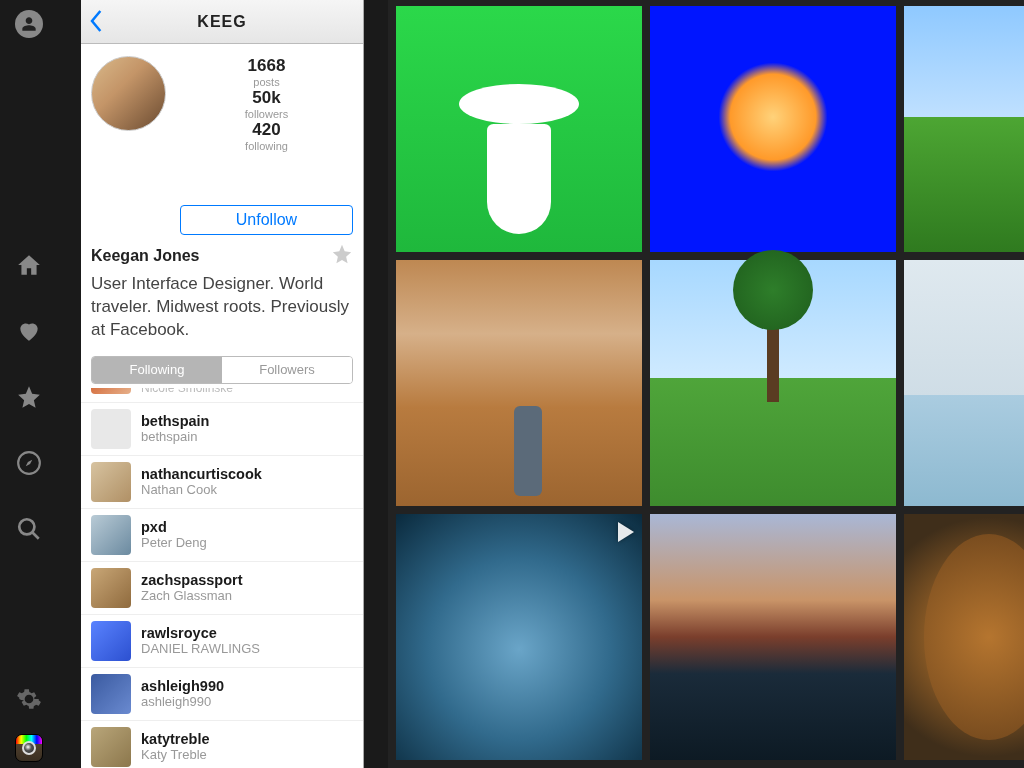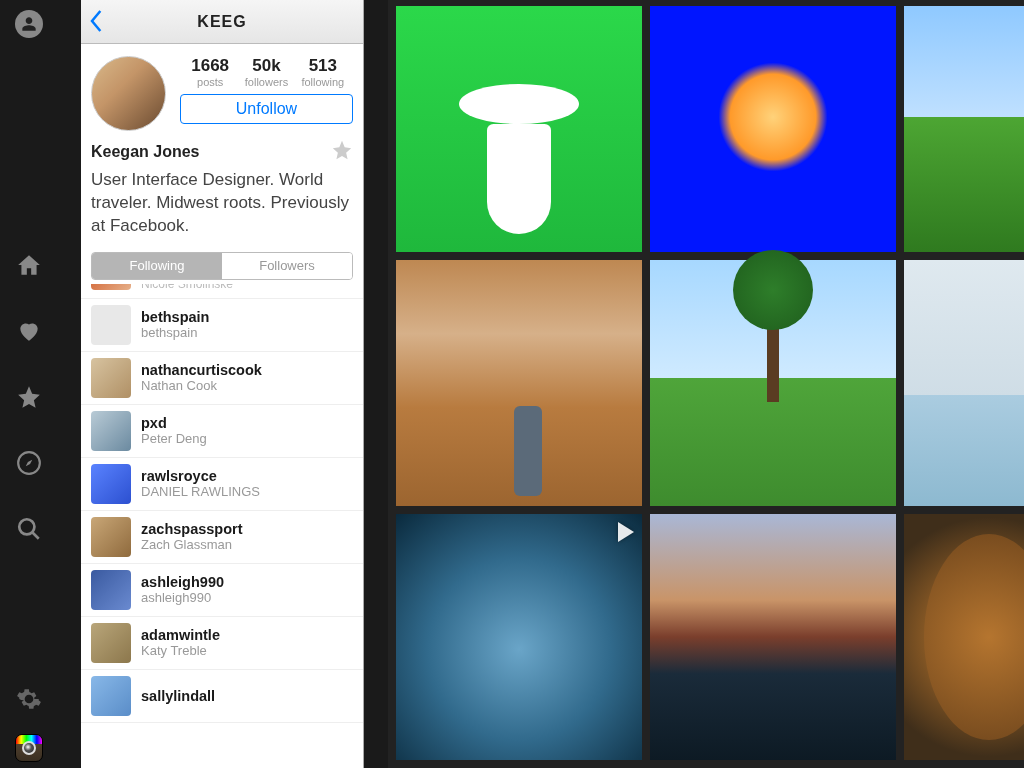--- a/index.html
+++ b/index.html
@@ -21,25 +21,25 @@
 
 .panel { width: 283px; background: #fff; display: flex; flex-direction: column; border-right: 1px solid #aaa; }
 .titlebar { height: 44px; background: linear-gradient(#f5f5f5,#e6e6e6); border-bottom: 1px solid #bbb; display: flex; align-items: center; justify-content: center; position: relative; }
 .titlebar .back { position: absolute; left: 6px; top: 6px; cursor: pointer; }
 .titlebar .back svg { width: 20px; height: 30px; stroke: #007aff; stroke-width: 3; fill: none; }
 .titlebar h1 { font-size: 16px; font-weight: 600; letter-spacing: 1px; color: #222; }
 
 .profile-head { padding: 12px 10px 8px 10px; display: flex; gap: 14px; }
 .profile-pic { width: 75px; height: 75px; border-radius: 50%; background: linear-gradient(135deg,#d9b98a 0%, #c49568 40%, #6a4a30 100%); border: 1px solid #ccc; flex-shrink: 0; }
 .profile-right { flex: 1; display: flex; flex-direction: column; gap: 6px; }
-.stats { display: flex; justify-content: space-between; padding: 0 2px; }
+.stats { display: flex; justify-content: space-between; padding: 0 2px; flex-direction: column; }
 .stat { text-align: center; flex: 1; }
 .stat .num { font-size: 17px; font-weight: 600; color: #222; }
 .stat .lab { font-size: 11px; color: #999; }
-.unfollow-btn { border: 1.5px solid #007aff; color: #007aff; background: #fff; border-radius: 4px; font-size: 16px; height: 30px; cursor: pointer; width: 100%; }
+.unfollow-btn { border: 1.5px solid #007aff; color: #007aff; background: #fff; border-radius: 4px; font-size: 16px; height: 30px; cursor: pointer; width: 100%; margin-top: 47px; }
 
 .name-row { display: flex; align-items: center; justify-content: space-between; padding: 0 10px; }
 .display-name { font-size: 16px; font-weight: 600; color: #222; }
 .star-outline svg { width: 22px; height: 22px; fill: #ccc; cursor: pointer; }
 
 .bio { padding: 4px 10px 10px 10px; font-size: 17px; color: #444; line-height: 1.35; }
 
 .seg { margin: 4px 10px; display: flex; border: 1px solid #bbb; border-radius: 4px; overflow: hidden; height: 28px; }
 .seg button { flex: 1; border: none; font-size: 13px; cursor: pointer; background: #fff; color: #999; }
 .seg button.active { background: #b5b5b5; color: #fff; }
@@ -144,21 +144,21 @@
         <div class="stats">
           <div class="stat">
             <div class="num">1668</div>
             <div class="lab">posts</div>
           </div>
           <div class="stat">
             <div class="num">50k</div>
             <div class="lab">followers</div>
           </div>
           <div class="stat">
-            <div class="num">513</div>
+            <div class="num">420</div>
             <div class="lab">following</div>
           </div>
         </div>
         <button class="unfollow-btn">Unfollow</button>
       </div>
     </div>
 
     <div class="name-row">
       <div class="display-name">Keegan Jones</div>
       <span class="star-outline"><svg viewBox="0 0 24 24">
@@ -194,44 +194,44 @@
           </div>
         </div>
         <div class="row">
           <div class="thumb c5"></div>
           <div class="info">
             <div class="u">pxd</div>
             <div class="n">Peter Deng</div>
           </div>
         </div>
         <div class="row">
+          <div class="thumb c6"></div>
+          <div class="info">
+            <div class="u">zachspassport</div>
+            <div class="n">Zach Glassman</div>
+          </div>
+        </div>
+        <div class="row">
           <div class="thumb c7"></div>
           <div class="info">
             <div class="u">rawlsroyce</div>
             <div class="n">DANIEL RAWLINGS</div>
           </div>
         </div>
         <div class="row">
-          <div class="thumb c6"></div>
-          <div class="info">
-            <div class="u">zachspassport</div>
-            <div class="n">Zach Glassman</div>
-          </div>
-        </div>
-        <div class="row">
           <div class="thumb c8"></div>
           <div class="info">
             <div class="u">ashleigh990</div>
             <div class="n">ashleigh990</div>
           </div>
         </div>
         <div class="row">
           <div class="thumb c9"></div>
           <div class="info">
-            <div class="u">adamwintle</div>
+            <div class="u">katytreble</div>
             <div class="n">Katy Treble</div>
           </div>
         </div>
         <div class="row">
           <div class="thumb c10"></div>
           <div class="info">
             <div class="u">sallylindall</div>
           </div>
         </div>
       </div>

